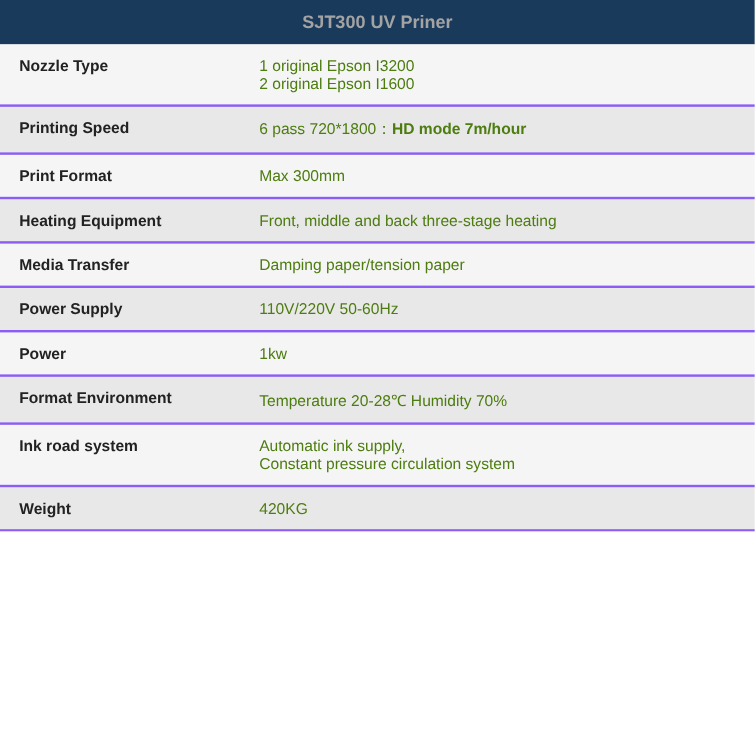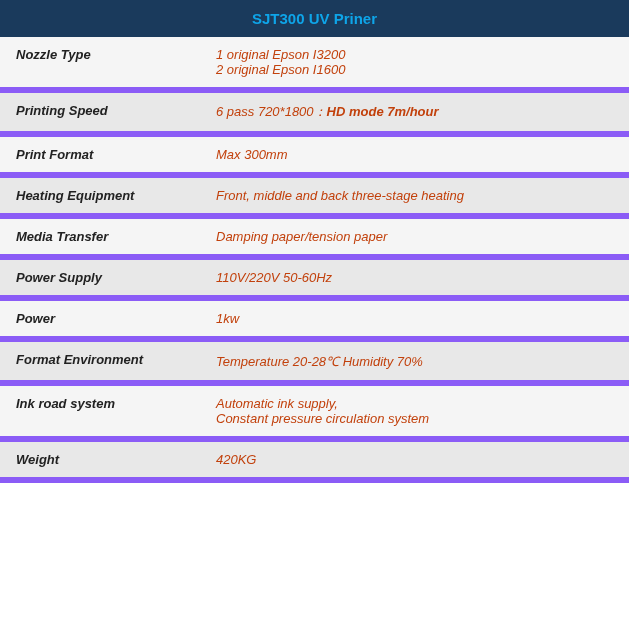--- a/index.html
+++ b/index.html
@@ -8,51 +8,50 @@
       font-size: 13px;
       background: #fff;
       width: 629px;
     }
     .table-container {
       width: 629px;
       border-collapse: collapse;
     }
     .header-row {
       background-color: #1a3a5c;
-      color: #0ea5e9;
+      color: #a3a3a3;
       text-align: center;
       padding: 10px 16px;
       font-size: 15px;
       font-weight: bold;
     }
     table {
       width: 100%;
       border-collapse: collapse;
     }
     tr {
-      border-bottom: 6px solid #8b5cf6;
-      font-style: italic;
+      border-bottom: 2px solid #8b5cf6;
     }
     tr:nth-child(even) {
       background-color: #e8e8e8;
     }
     tr:nth-child(odd) {
       background-color: #f5f5f5;
     }
     td {
       padding: 10px 16px;
       vertical-align: top;
     }
     td:first-child {
       font-weight: bold;
       width: 200px;
       color: #222;
     }
     td:last-child {
-      color: #c2410c;
+      color: #4d7c0f;
     }
   </style>
 </head>
 <body>
 
 <div class="table-container">
   <div class="header-row">
     <span>SJT300 UV Priner</span>
   </div>
   <table>

